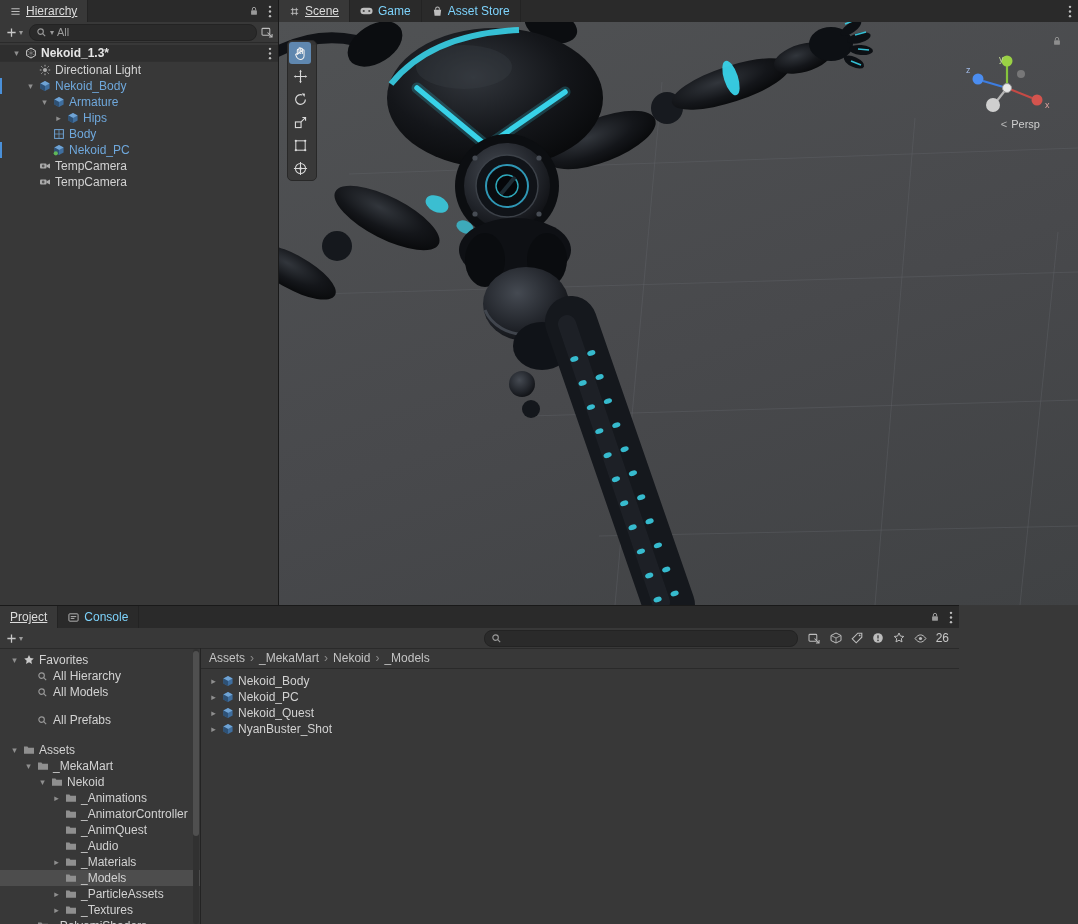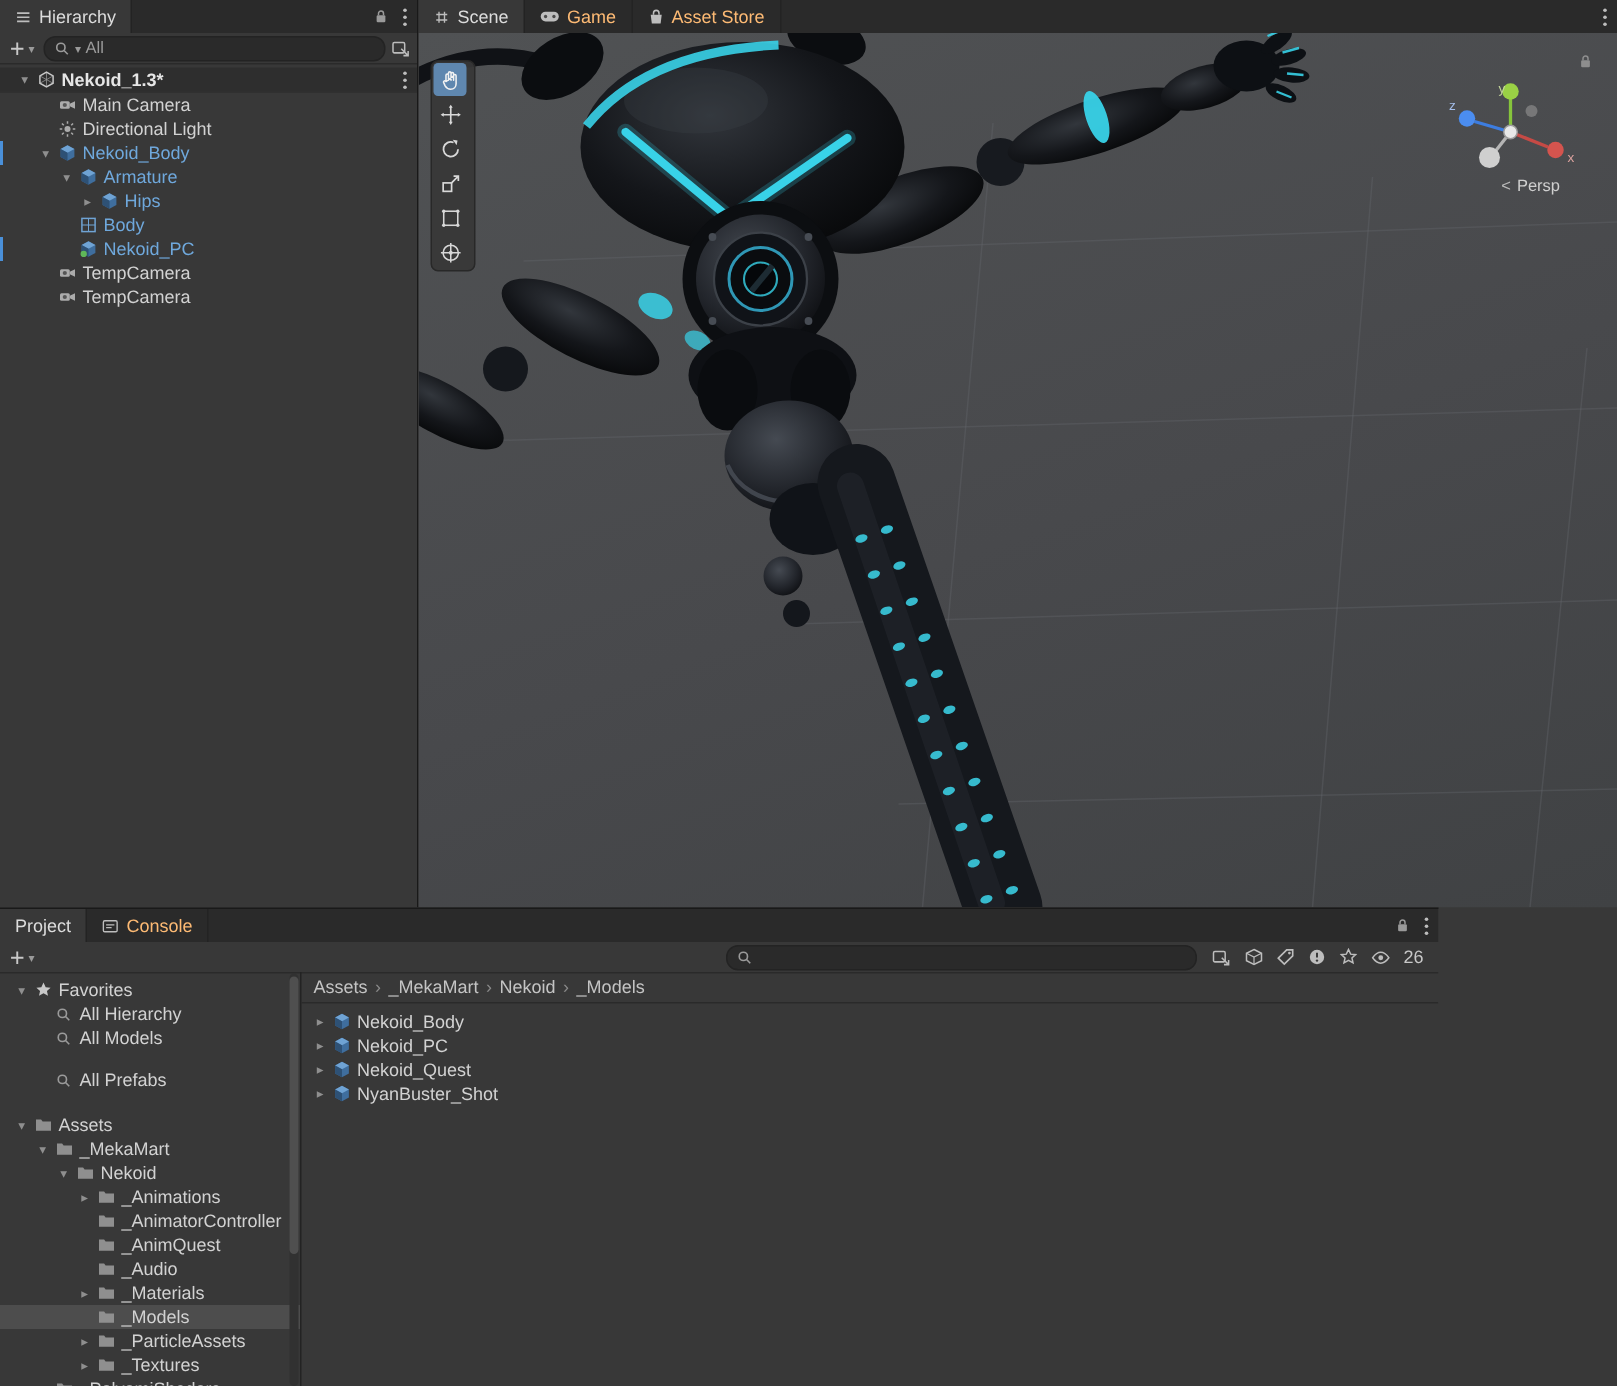--- a/index.html
+++ b/index.html
@@ -3,22 +3,22 @@
 <meta charset="utf-8">
 <style>
   html,body{margin:0;padding:0;}
   body{width:1078px;height:924px;background:#383838;font-family:"Liberation Sans","DejaVu Sans",sans-serif;font-size:12px;color:#D2D2D2;overflow:hidden;position:relative;cursor:default;}
   .panel{position:absolute;overflow:hidden;}
   #hierarchy-panel{left:0;top:0;width:278px;height:605px;border-right:1px solid #191919;background:#383838;}
   #scene-panel{left:279px;top:0;width:799px;height:605px;background:#383838;}
   #project-panel{left:0;top:605px;width:959px;height:319px;border-top:1px solid #191919;background:#383838;}
   .tabstrip{height:22px;background:#2A2A2A;display:flex;align-items:stretch;position:relative;}
   .tabs-row{display:flex;align-items:stretch;}
-  .tab{display:flex;align-items:center;gap:5px;padding:0 10px;color:#fdba74;border-right:1px solid #232323;white-space:nowrap;}
-  .tab.active{background:#383838;color:#dcdcdc;}
+  .tab{display:flex;align-items:center;gap:5px;padding:0 10px;color:#7dd3fc;border-right:1px solid #232323;white-space:nowrap;}
+  .tab.active{background:#383838;color:#dcdcdc;text-decoration:underline;}
   .strip-icons{position:absolute;right:6px;top:0;height:22px;display:flex;align-items:center;gap:9px;}
   .toolbar{height:20px;background:#383838;border-bottom:1px solid #2a2a2a;display:flex;align-items:center;padding:0 4px;gap:4px;}
   .plusbtn{display:flex;align-items:center;color:#c8c8c8;gap:2px;padding:0 2px;}
   .caret{font-size:8px;color:#9a9a9a;}
   .searchbox{height:15px;background:#2a2a2a;border:1px solid #232323;border-radius:8px;display:flex;align-items:center;padding:0 6px;gap:3px;color:#9a9a9a;overflow:hidden;font-size:11px;}
   .searchbox.grow{flex:1;}
   .icn{display:inline-flex;align-items:center;justify-content:center;flex:none;}
   .trow{display:flex;align-items:center;height:16px;position:relative;white-space:nowrap;}
   .exp{width:13px;flex:none;text-align:center;color:#8f8f8f;font-size:9px;line-height:16px;}
   .rowicn{width:15px;height:13px;flex:none;display:inline-flex;align-items:center;justify-content:center;margin-right:3px;}
@@ -120,31 +120,20 @@
             <circle cx="2" cy="2" r="1.3" fill="#BDBDBD"></circle>
             <circle cx="2" cy="7" r="1.3" fill="#BDBDBD"></circle>
             <circle cx="2" cy="12" r="1.3" fill="#BDBDBD"></circle>
           </svg>
         </span>
       </div>
       <div class="trow" style="padding-left: 24px;">
         <span class="exp"></span>
         <span class="rowicn icn">
           <svg viewBox="0 0 12 12" width="12" height="12">
-            <rect x="1" y="3.5" width="6.5" height="5" rx="1" fill="#ABABAB"></rect>
-            <path d="M7.5 5.2 11 3.5v5L7.5 6.8z" fill="#ABABAB"></path>
-            <circle cx="4.2" cy="6" r="1.4" fill="#555"></circle>
-          </svg>
-        </span>
-        <span class="lbl">Main Camera</span>
-      </div>
-      <div class="trow" style="padding-left: 24px;">
-        <span class="exp"></span>
-        <span class="rowicn icn">
-          <svg viewBox="0 0 12 12" width="12" height="12">
             <circle cx="6" cy="6" r="2" fill="#ABABAB"></circle>
             <g stroke="#ABABAB" stroke-width="1">
               <path d="M6 .8v1.7M6 9.5v1.7M.8 6h1.7M9.5 6h1.7M2.3 2.3l1.2 1.2M8.5 8.5l1.2 1.2M9.7 2.3 8.5 3.5M3.5 8.5 2.3 9.7"></path>
             </g>
           </svg>
         </span>
         <span class="lbl">Directional Light</span>
       </div>
       <div class="trow" style="padding-left: 24px;">
         <span class="edge-bar"></span>

